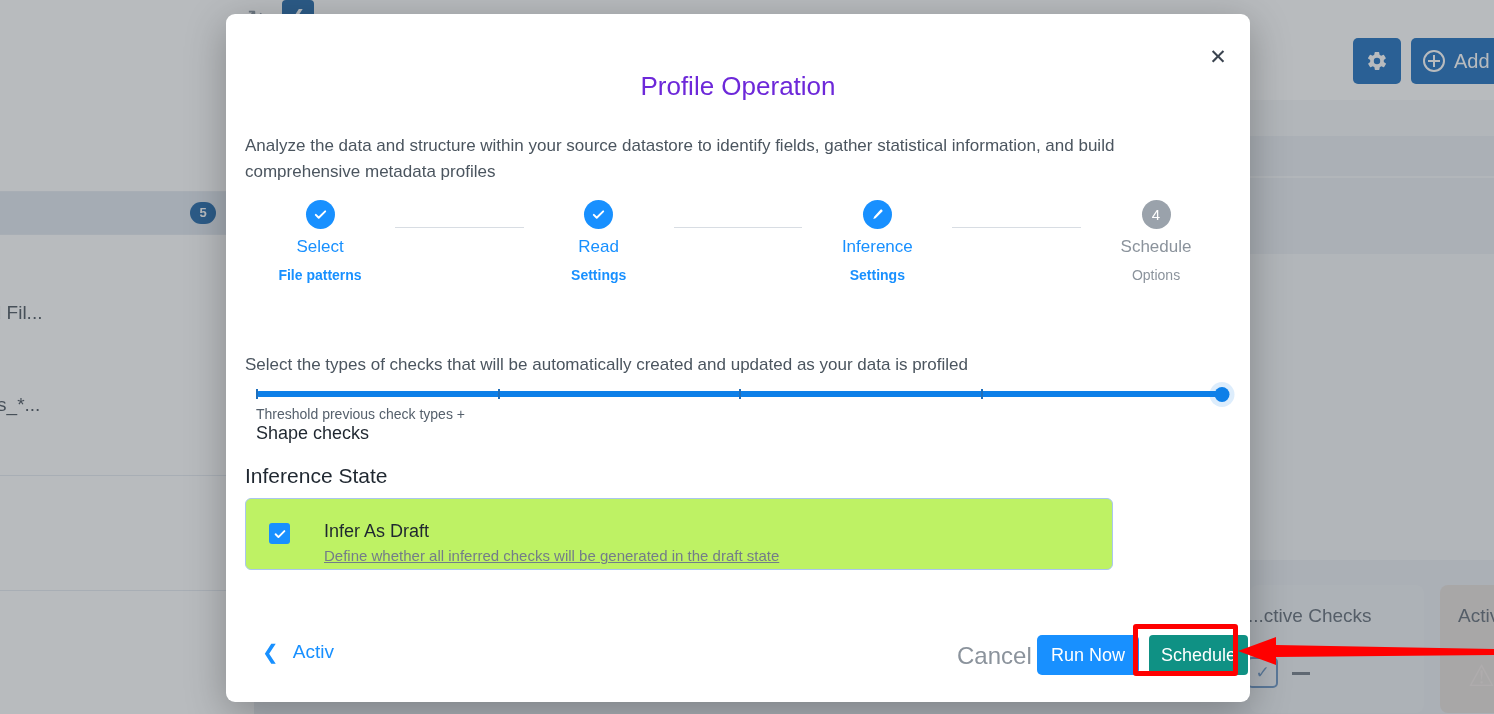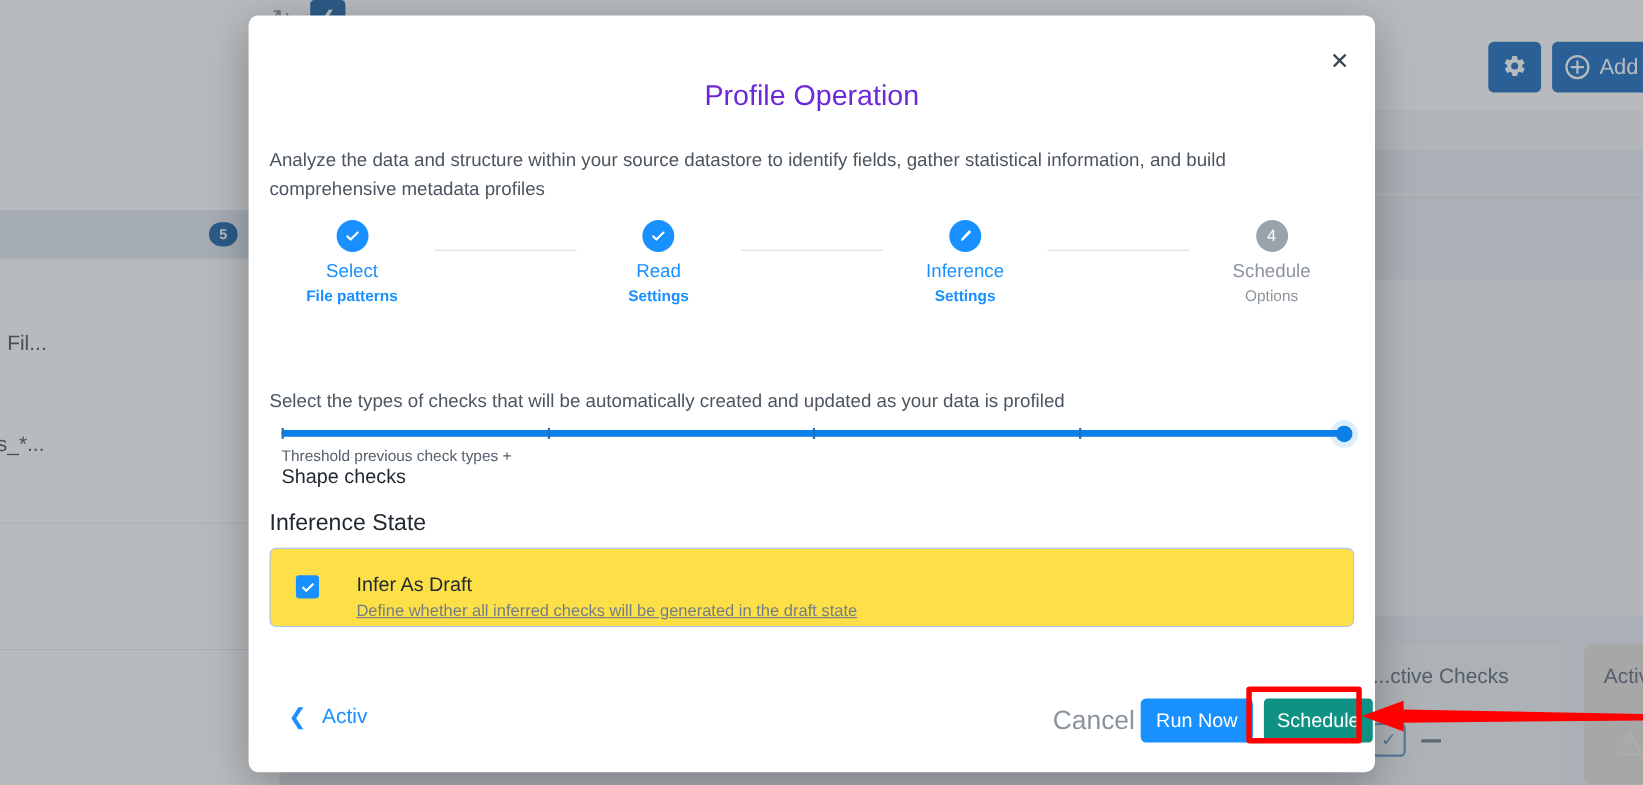--- a/index.html
+++ b/index.html
@@ -166,21 +166,21 @@
     color: #ffffff; font-size: 15px;
   }
   .step-circle.done,
   .step-circle.active { background: #1890ff; }
   .step-circle.todo { background: #9aa2ab; }
   .step-circle svg { display: block; }
   .step-main {
     margin-top: 8px; font-size: 17px; color: #1890ff; white-space: nowrap;
   }
   .step-sub {
-    margin-top: 4px; font-size: 14px; color: #1890ff;
+    margin-top: 10px; font-size: 14px; color: #1890ff;
     font-weight: bold; white-space: nowrap;
   }
   .step.inactive .step-main { color: #8b939c; }
   .step.inactive .step-sub { color: #8b939c; font-weight: normal; }
 
   
   .sec-title {
     position: absolute; left: 19px;
     font-size: 21px; color: #1f2730; font-weight: normal;
   }
@@ -214,22 +214,22 @@
     font-size: 14px; color: #55606c;
   }
   .slider-label-big {
     position: absolute; left: 30px; top: 409px;
     font-size: 18px; color: #1f2730;
   }
 
   
   .draft-box {
     position: absolute; left: 19px; top: 484px;
-    width: 986px; height: 72px;
-    background: #fde047;
+    width: 868px; height: 72px;
+    background: #bef264;
     border: 1px solid #a9c6ee;
     border-radius: 6px;
   }
   .draft-check {
     position: absolute; left: 23px; top: 24px;
     width: 21px; height: 21px; border-radius: 3px;
     background: #1890ff;
     display: flex; align-items: center; justify-content: center;
     cursor: pointer;
   }

